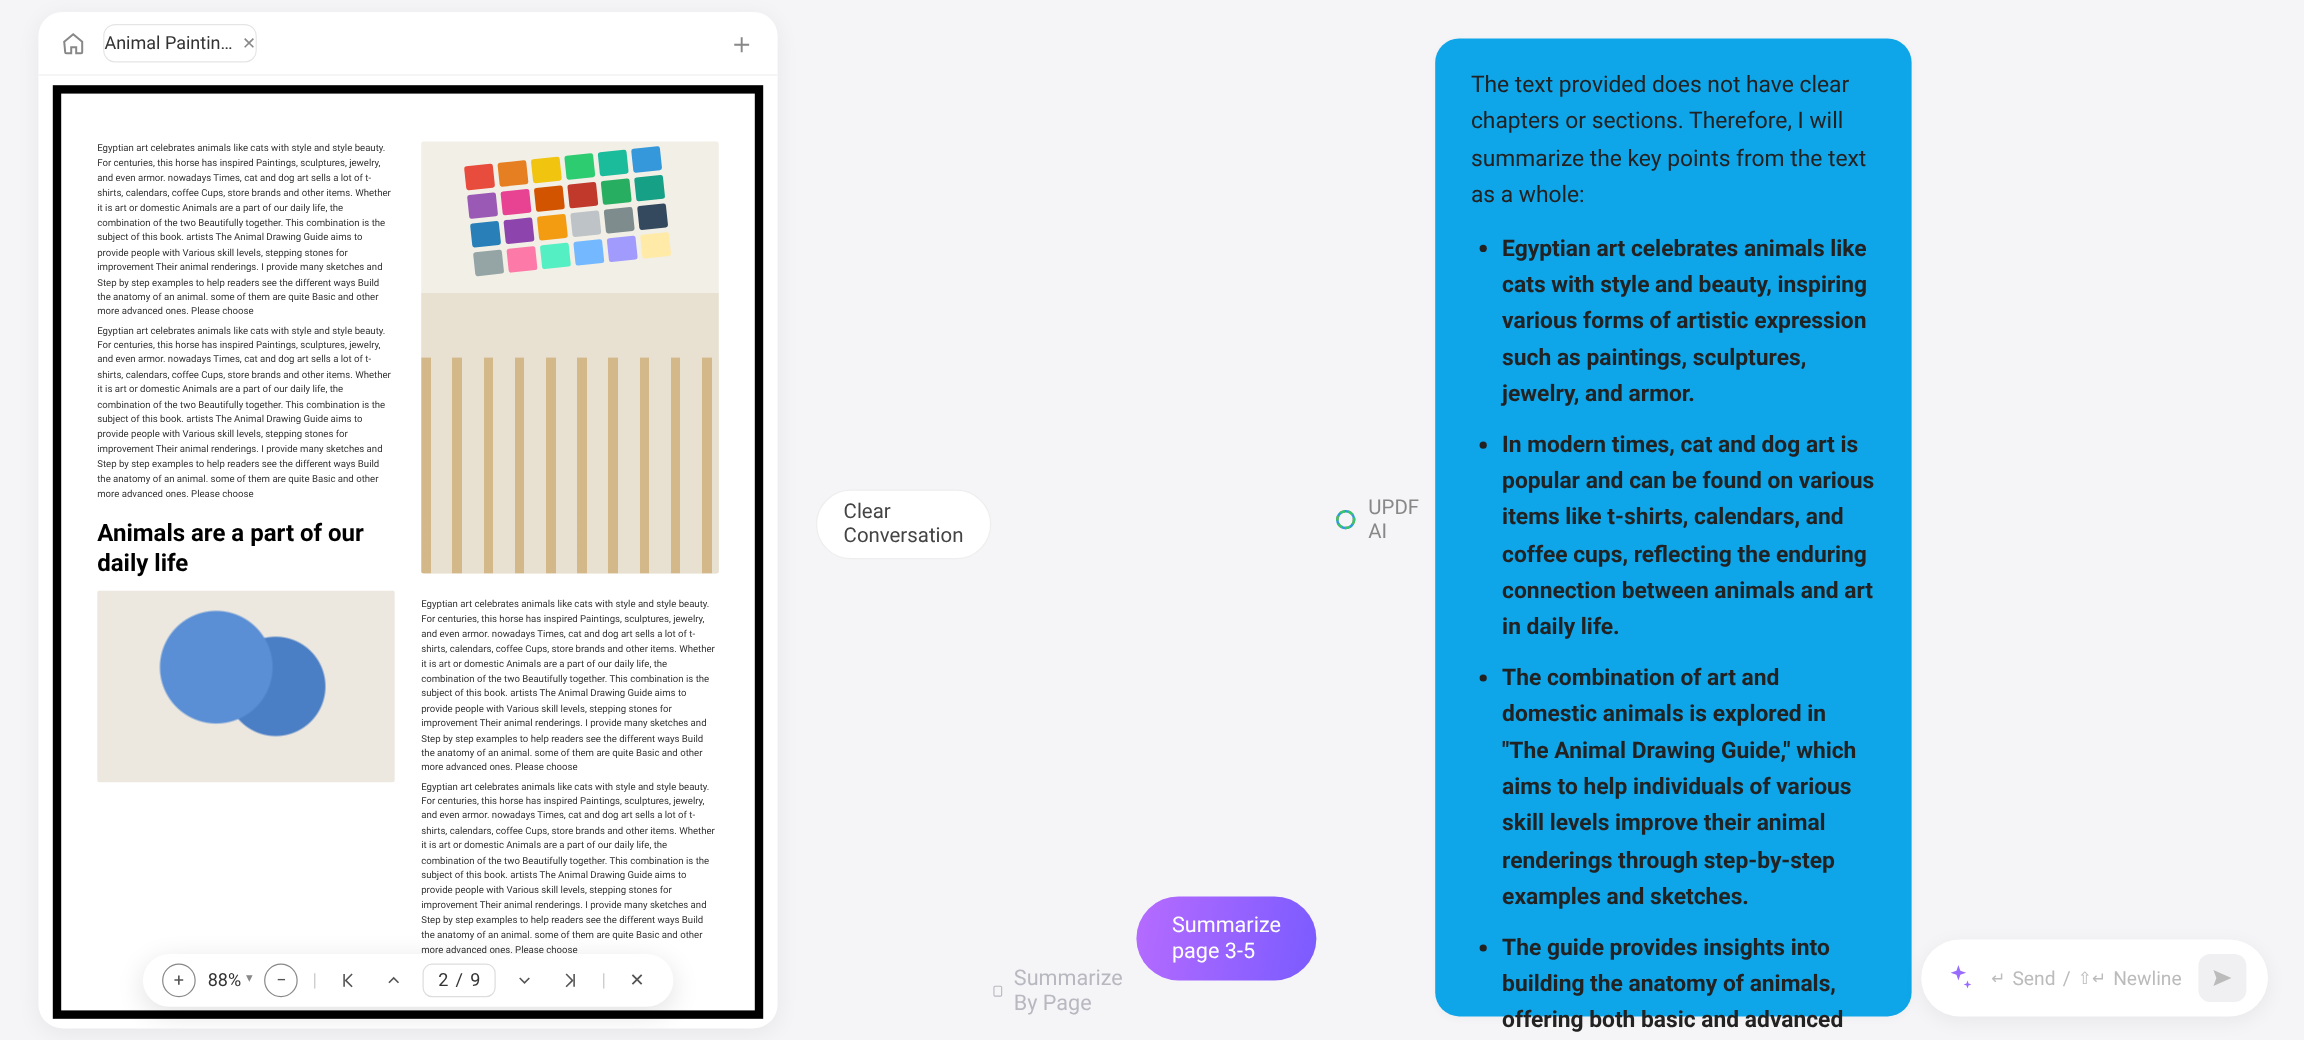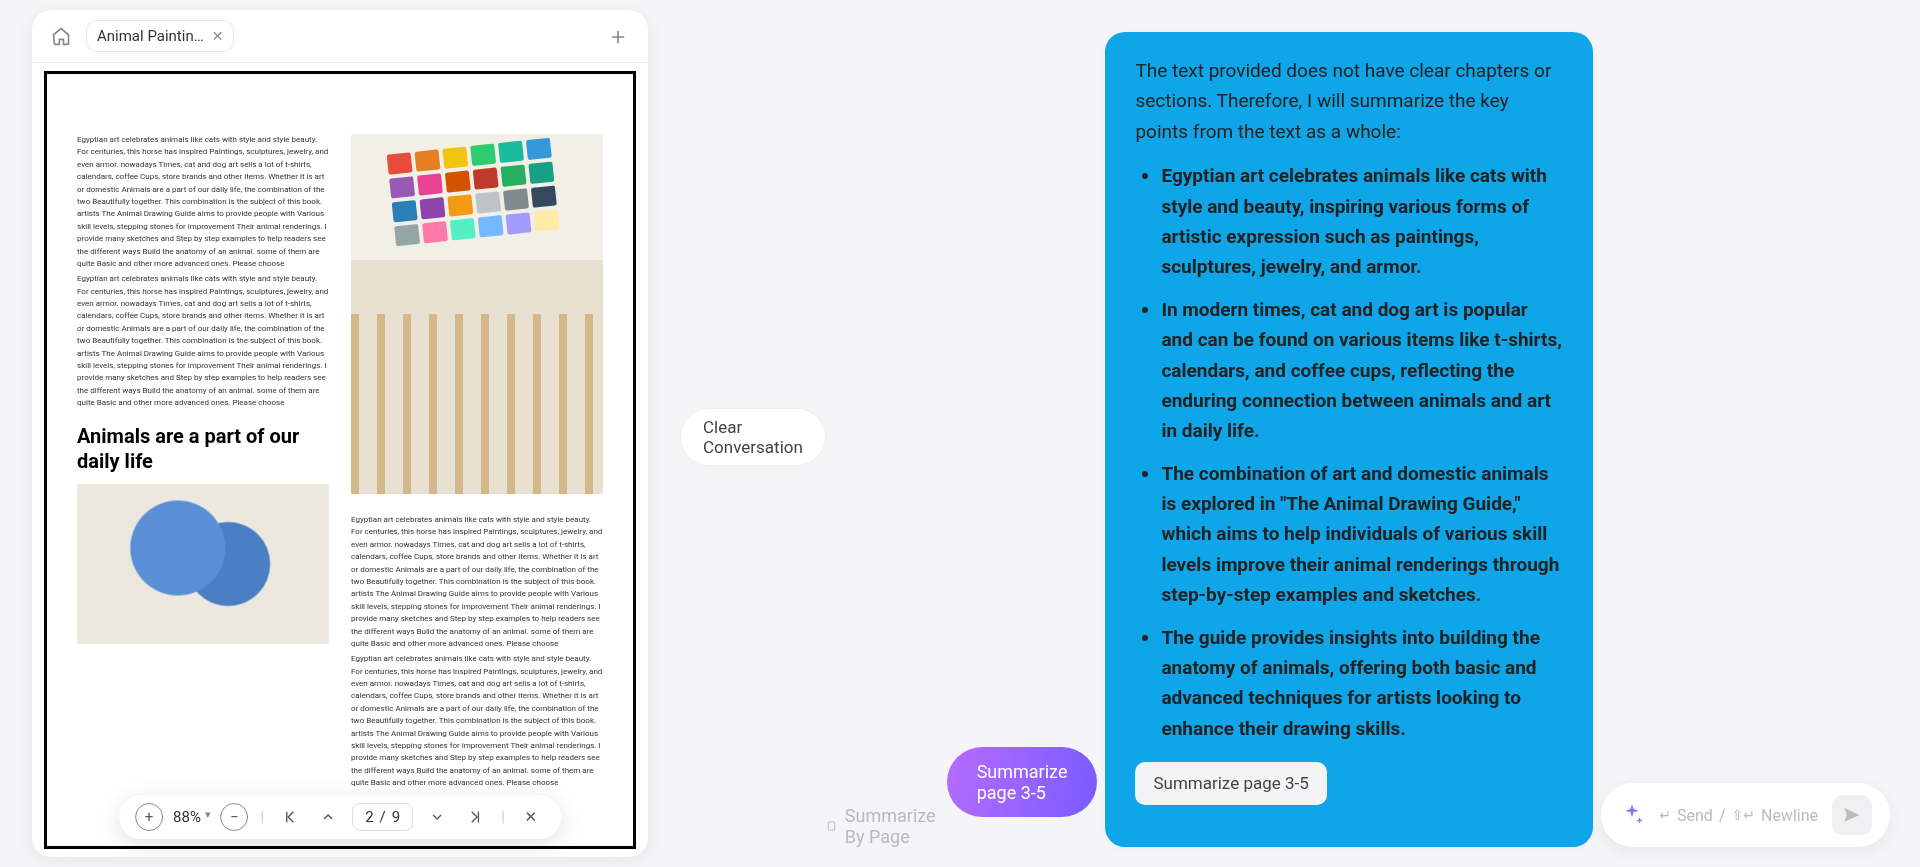--- a/index.html
+++ b/index.html
@@ -41,21 +41,21 @@
     color: #888;
     cursor: pointer;
     border-radius: 6px;
   }
   .tab {
     display: flex;
     align-items: center;
     gap: 8px;
     border: 1px solid #e5e5e5;
     border-radius: 10px;
-    padding: 6px 10px;
+    padding: 6px 0;
     font-size: 15px;
     color: #333;
     background: #fff;
   }
   .tab .close {
     color: #888;
     font-size: 14px;
     cursor: pointer;
   }
   .add-tab {
@@ -64,24 +64,24 @@
     display: flex; align-items: center; justify-content: center;
     color: #888; font-size: 24px; cursor: pointer;
   }
   .doc-body {
     flex: 1;
     padding: 8px 12px;
     overflow: hidden;
   }
   .page {
     background: #fff;
-    border: 3px solid #000000;
+    border: 7px solid #000000;
     width: 100%;
     height: 100%;
-    padding: 60px 30px;
+    padding: 40px 30px;
     position: relative;
     overflow: hidden;
   }
   .page-cols {
     display: flex;
     gap: 22px;
     height: 100%;
   }
   .col {
     flex: 1;
@@ -368,20 +368,28 @@
     <div class="clear-btn">Clear Conversation</div>
   </div>
   <div class="summ-page-link" style="align-self:flex-end;">
     <svg width="18" height="18" viewBox="0 0 24 24" fill="none" stroke="currentColor" stroke-width="2">
         <rect x="5" y="3" width="14" height="18" rx="2"></rect>
       </svg>
     <span>Summarize By Page</span>
   </div>
   <div class="summ-pill">Summarize page 3-5</div>
 
+  <div class="ai-label">
+    <svg class="ai-logo" viewBox="0 0 24 24">
+        <circle cx="12" cy="12" r="10" fill="none" stroke="#e74c3c" stroke-width="3" stroke-dasharray="6 4"></circle>
+        <circle cx="12" cy="12" r="10" fill="none" stroke="#3498db" stroke-width="3" stroke-dasharray="6 4" stroke-dashoffset="5"></circle>
+        <circle cx="12" cy="12" r="10" fill="none" stroke="#2ecc71" stroke-width="3" stroke-dasharray="6 4" stroke-dashoffset="10"></circle>
+      </svg>
+    <span>UPDF AI</span>
+  </div>
 
   <div class="answer-card">
     <p>The text provided does not have clear chapters or sections. Therefore, I will summarize the key points from the text as a whole:</p>
     <ul>
       <li>Egyptian art celebrates animals like cats with style and beauty, inspiring various forms of artistic expression such as paintings, sculptures, jewelry, and armor.</li>
       <li>In modern times, cat and dog art is popular and can be found on various items like t-shirts, calendars, and coffee cups, reflecting the enduring connection between animals and art in daily life.</li>
       <li>The combination of art and domestic animals is explored in "The Animal Drawing Guide," which aims to help individuals of various skill levels improve their animal renderings through step-by-step examples and sketches.</li>
       <li>The guide provides insights into building the anatomy of animals, offering both basic and advanced techniques for artists looking to enhance their drawing skills.</li>
     </ul>
     <div class="chip">Summarize page 3-5</div>

